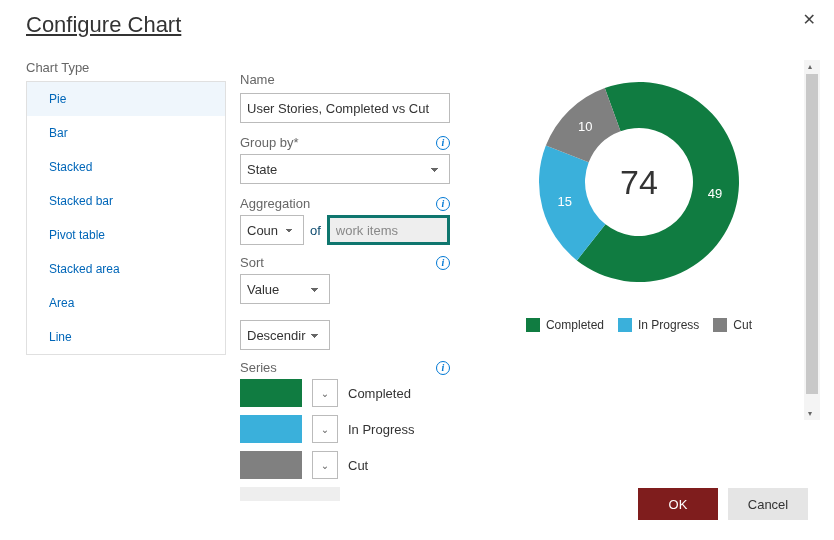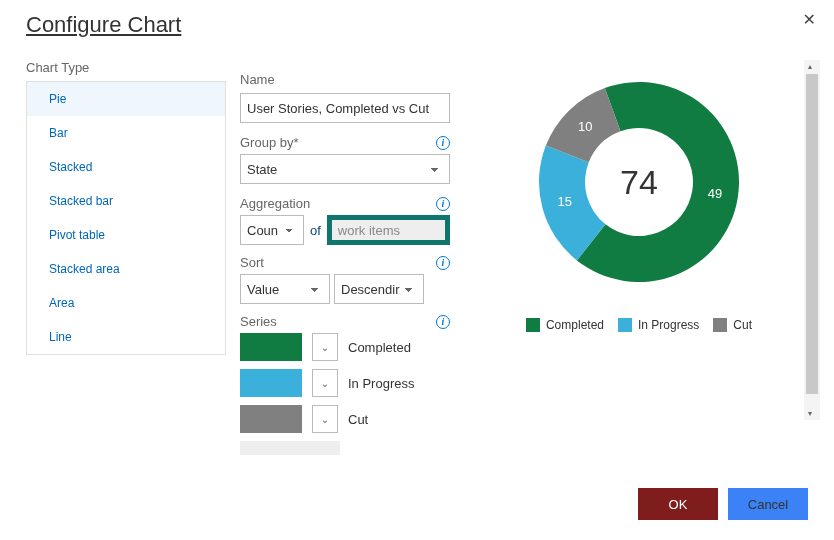--- a/index.html
+++ b/index.html
@@ -19,38 +19,38 @@
 .chart-type-list { border: 1px solid #e0e0e0; }
 .chart-type-item { padding: 10px 22px; font-size: 12px; color: #0066b8; cursor: pointer; }
 .chart-type-item.selected { background: #eff6fc; }
 .field-label { font-size: 13px; color: #666; margin-top: 2px; margin-bottom: 4px; display:flex; align-items:center; justify-content:space-between;}
 .info-icon { width:14px; height:14px; border:1px solid #0078d4; border-radius:50%; color:#0078d4; font-size:10px; display:inline-flex; align-items:center; justify-content:center; font-style:italic; font-family:serif; font-weight:bold;}
 .text-input, .select { width: 100%; height: 30px; border: 1px solid #bbb; padding: 0 6px; font-size: 13px; color: #333; background:#fff; }
 .select { appearance:none; background-image:linear-gradient(45deg,transparent 50%,#666 50%),linear-gradient(135deg,#666 50%,transparent 50%); background-position:calc(100% - 14px) 13px,calc(100% - 10px) 13px; background-size:4px 4px,4px 4px; background-repeat:no-repeat; padding-right:22px;}
 .row-gap { margin-bottom: 10px; }
 .row-flex { display:flex; align-items:center; gap:6px; }
 .of-label { font-size:13px; color:#0c4a6e; }
-.disabled-input { background:#eee; color:#888; border:5px solid #0f766e; }
+.disabled-input { background:#eee; color:#888; border:3px solid #0f766e; }
 .series-row { display:flex; align-items:center; gap:10px; margin-bottom:8px; }
 .color-swatch { width:62px; height:28px; }
 .series-dd { width:26px; height:28px; border:1px solid #bbb; background:#fff; display:flex; align-items:center; justify-content:center; font-size:10px; color:#666; cursor:pointer;}
 .series-label { font-size:13px; color:#333; }
 .donut-wrap { display:flex; flex-direction:column; align-items:center; margin-top:4px;}
 .legend { display:flex; gap:14px; margin-top:14px; align-items:center;}
 .legend-item{display:flex;align-items:center;gap:6px;font-size:12px;color:#333;}
 .legend-sq{width:14px;height:14px;}
 .donut-center{font-size:34px; fill:#333; font-weight:300;}
 .slice-label{font-size:13px; fill:#fff; font-weight:400;}
 .footer { position:absolute; bottom:20px; right:26px; display:flex; gap:10px;}
 .btn { min-width:80px; height:32px; border:none; font-size:13px; cursor:pointer;}
 .btn-primary{ background:#7f1d1d; color:#fff;}
-.btn-default{ background:#3b82f6; color:#333;}
+.btn-default{ background:#e5e5e5; color:#333;}
 .small-sel{width:90px;}
 .tiny-sel{width:64px;}
-.sort-row{display:flex; gap:4px;}
+.sort-row{display:flex; gap:16px;flex-direction:column;}
 .placeholder-swatch{width:100px;height:14px;background:#eee;margin-top:4px;}
 </style>
 </head>
 <body>
 
 <div class="dialog">
   <div class="close">✕</div>
   <div class="title">Configure Chart</div>
 
   <div class="cols">

